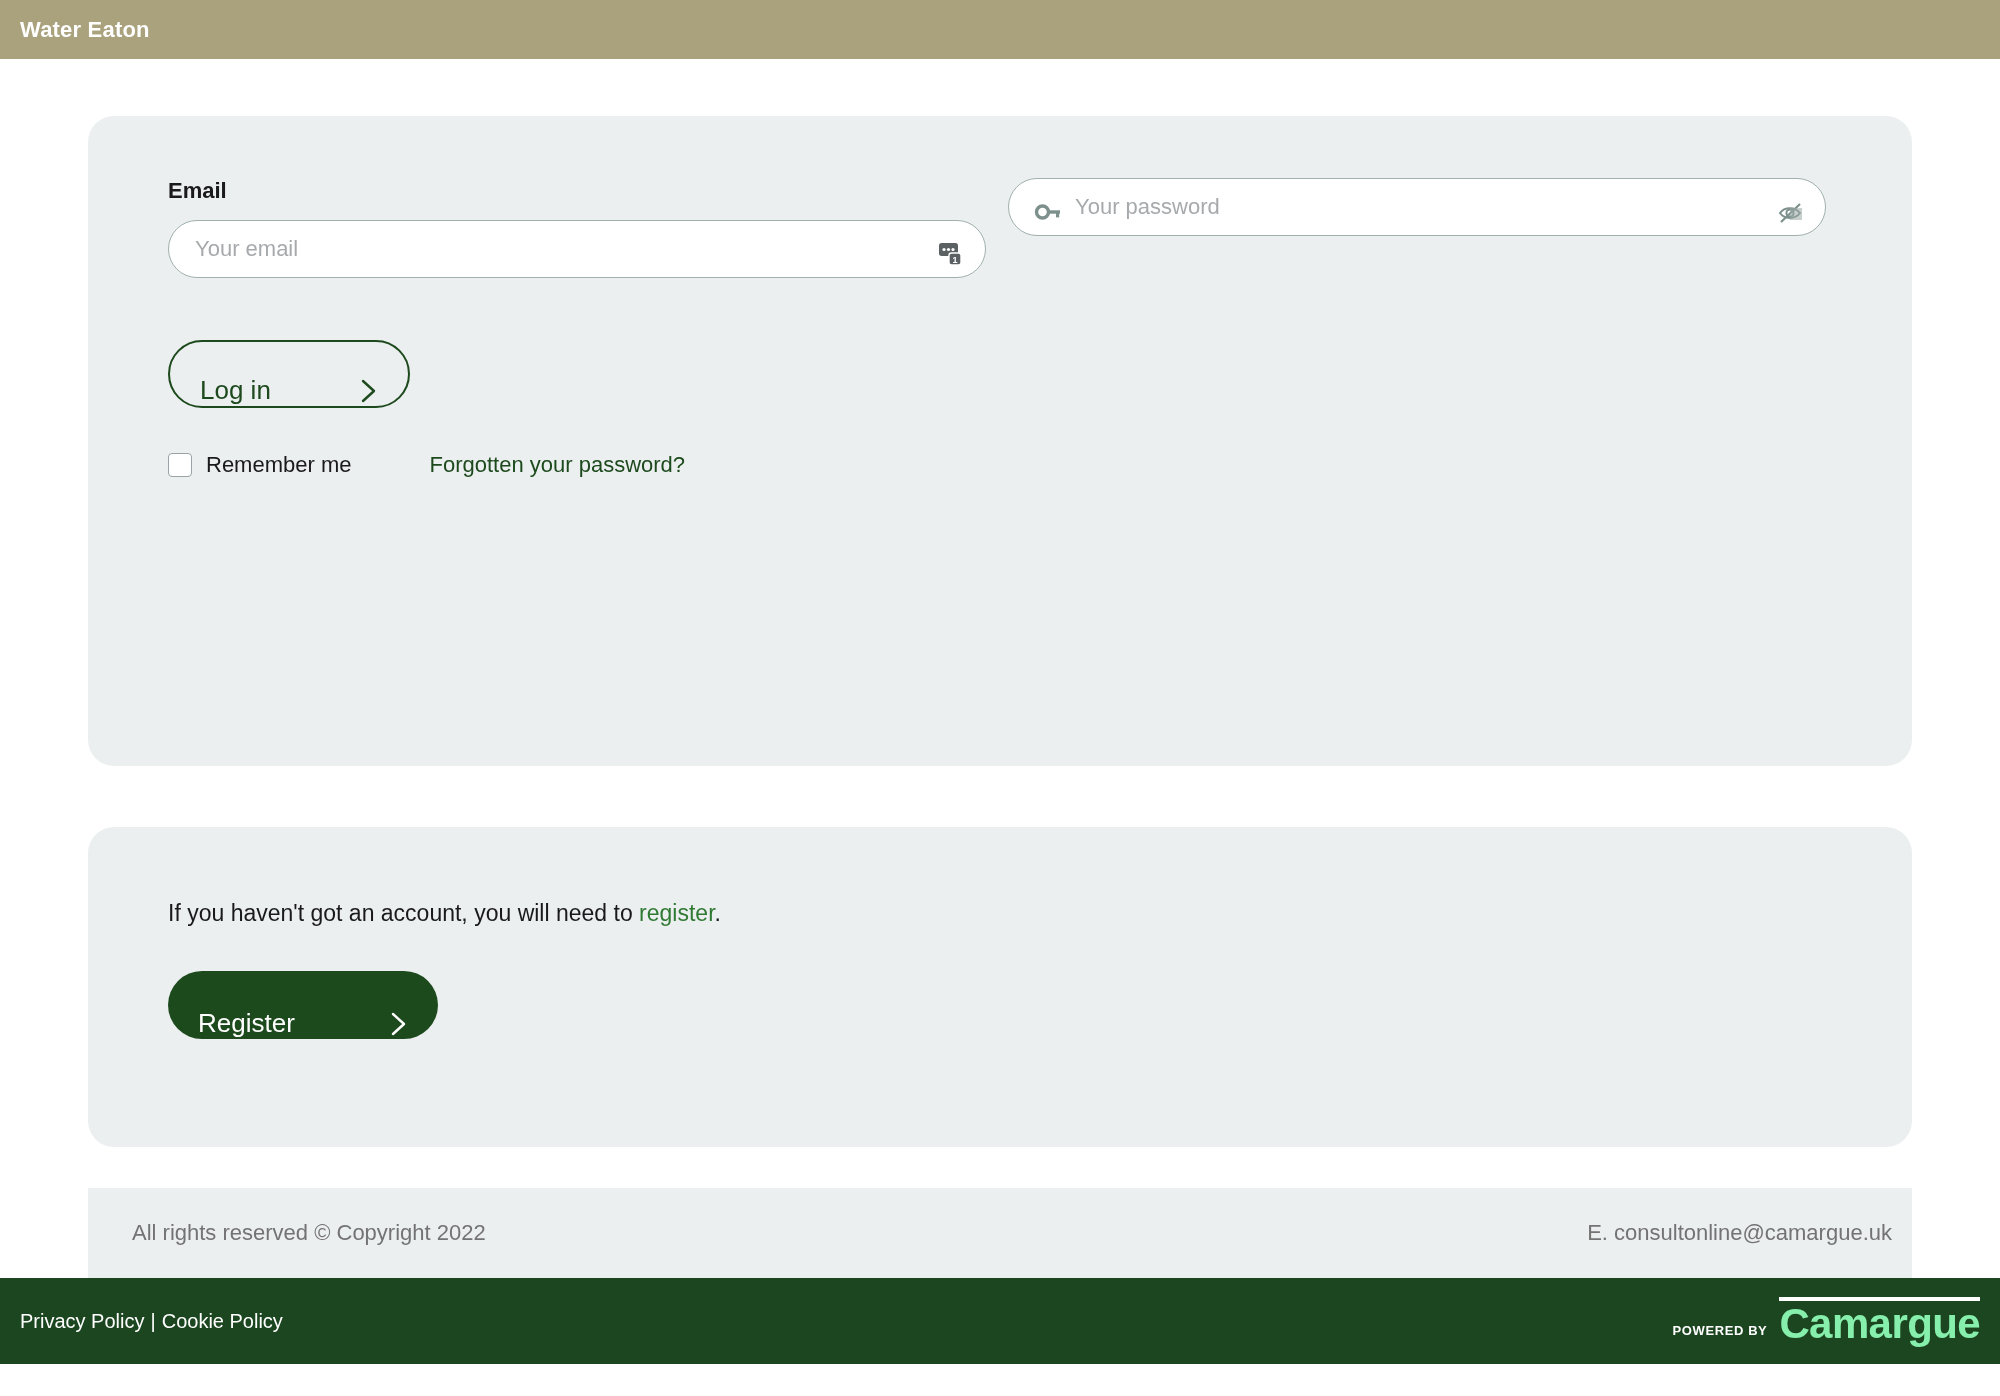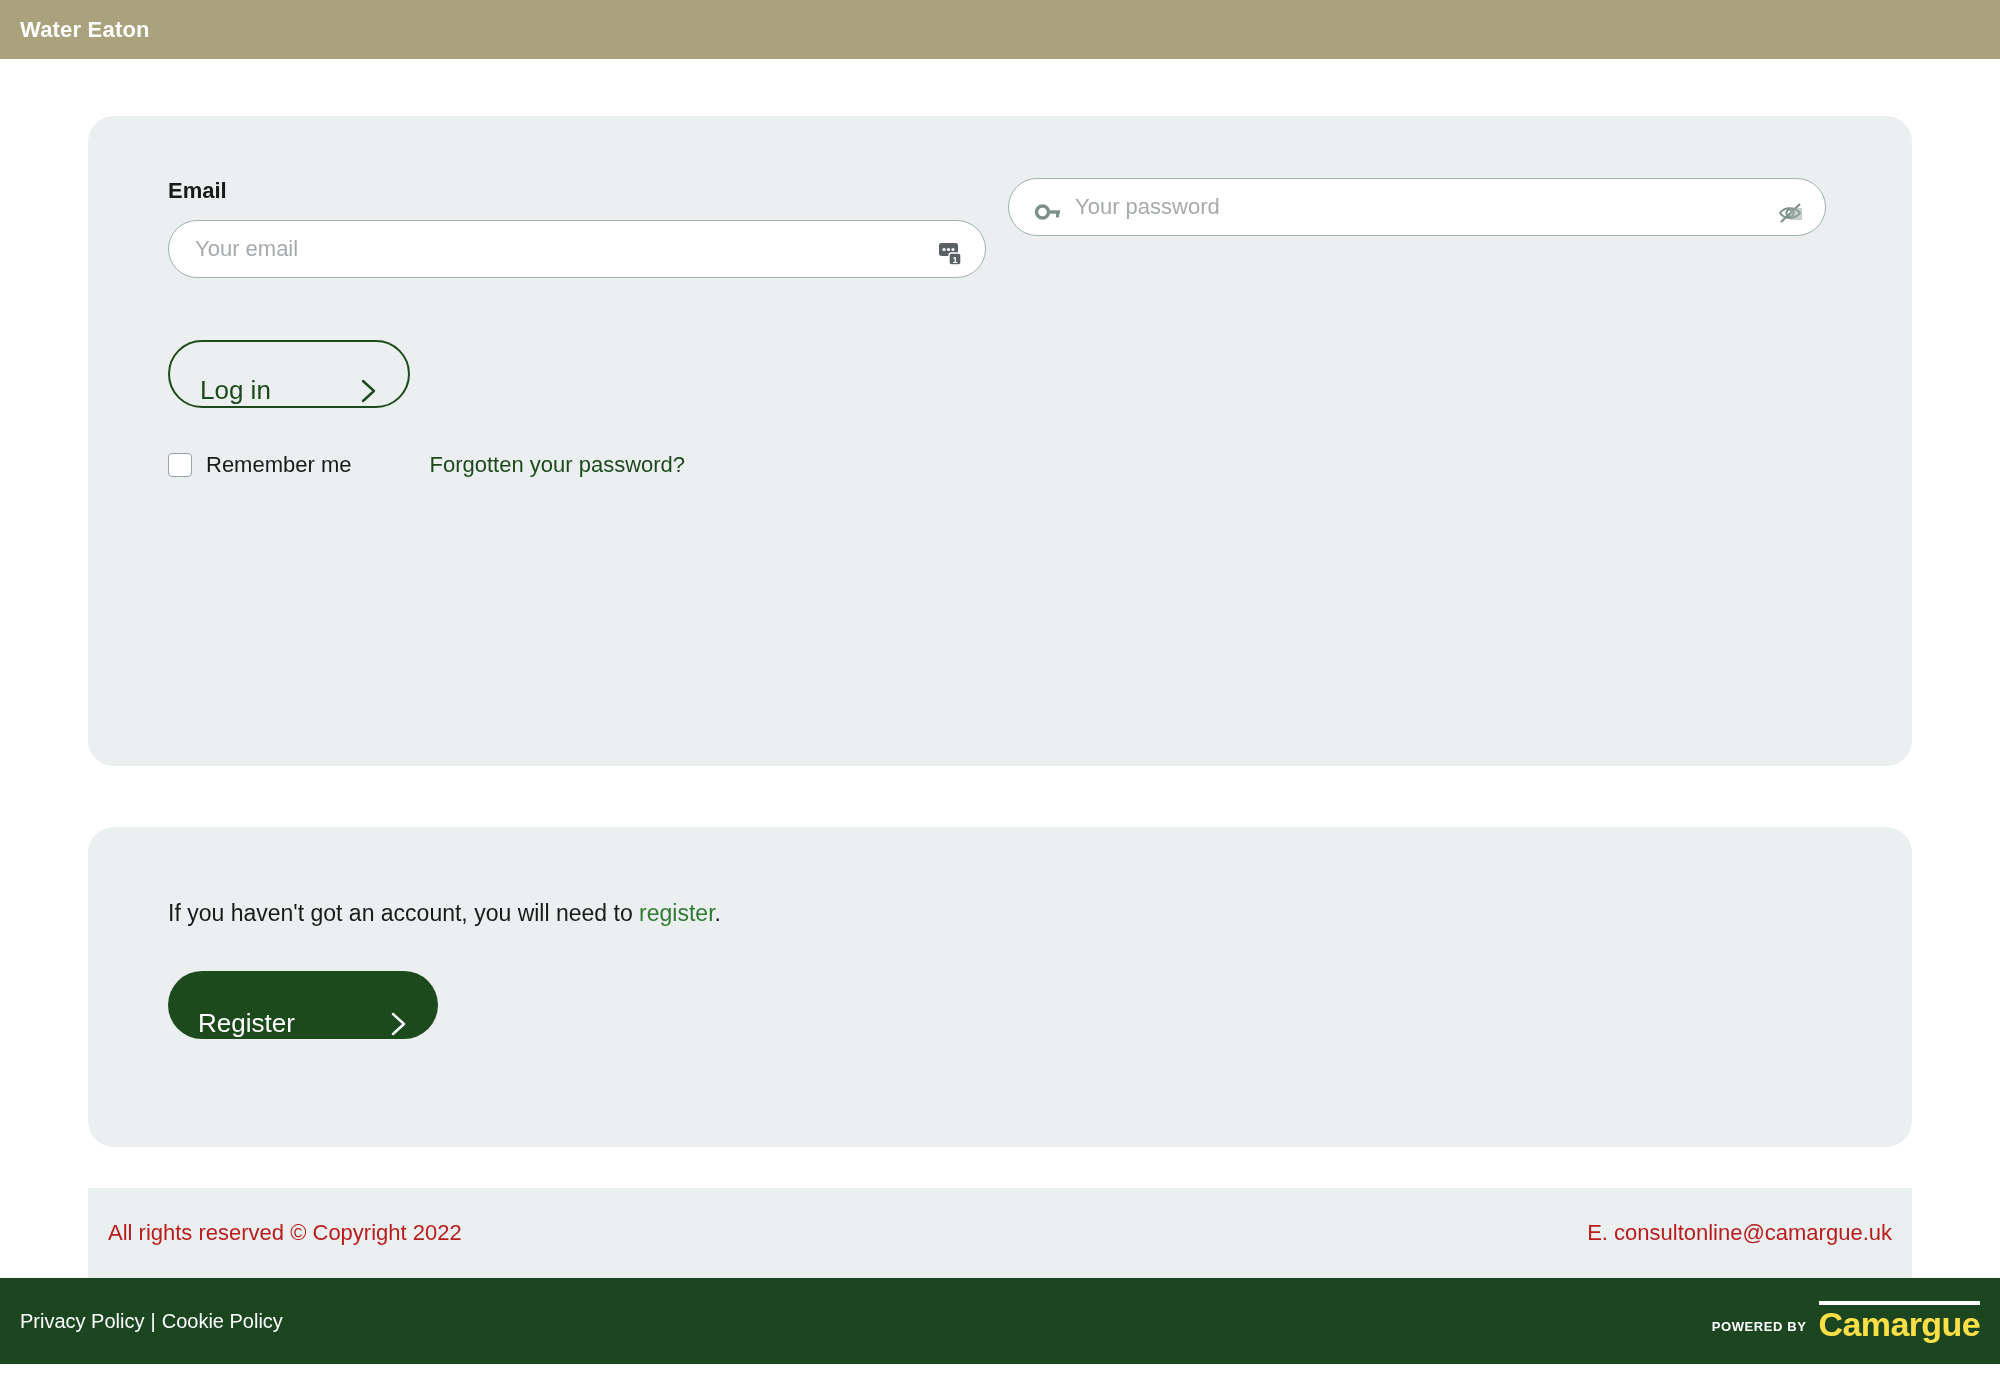--- a/index.html
+++ b/index.html
@@ -203,22 +203,23 @@
   .footer-info {
     margin-top: 41px;
     background: #eceff0;
     height: 90px;
     display: flex;
     align-items: center;
     justify-content: space-between;
     padding: 0 20px 0 20px;
   }
   .footer-info span {
-    color: #b91c1c;
-    font-size: 22px;
+    color: #737373;
+    font-size: 22px;
+    margin-left: 24px;
   }
 
   .footer-legal {
     background: #1b4620;
     height: 86px;
     display: flex;
     align-items: center;
     justify-content: space-between;
     padding: 0 20px 0 20px;
   }
@@ -249,22 +250,22 @@
     display: flex;
     flex-direction: column;
     align-items: stretch;
   }
   .brand-rule {
     height: 4px;
     background: #ffffff;
     margin-bottom: 2px;
   }
   .brand-name {
-    color: #fde047;
-    font-size: 34px;
+    color: #86efac;
+    font-size: 42px;
     font-weight: bold;
     line-height: 1;
     letter-spacing: -0.6px;
   }
 </style>
 </head>
 <body>
 
 <div class="topbar">
   <div class="topbar-title">Water Eaton</div>

